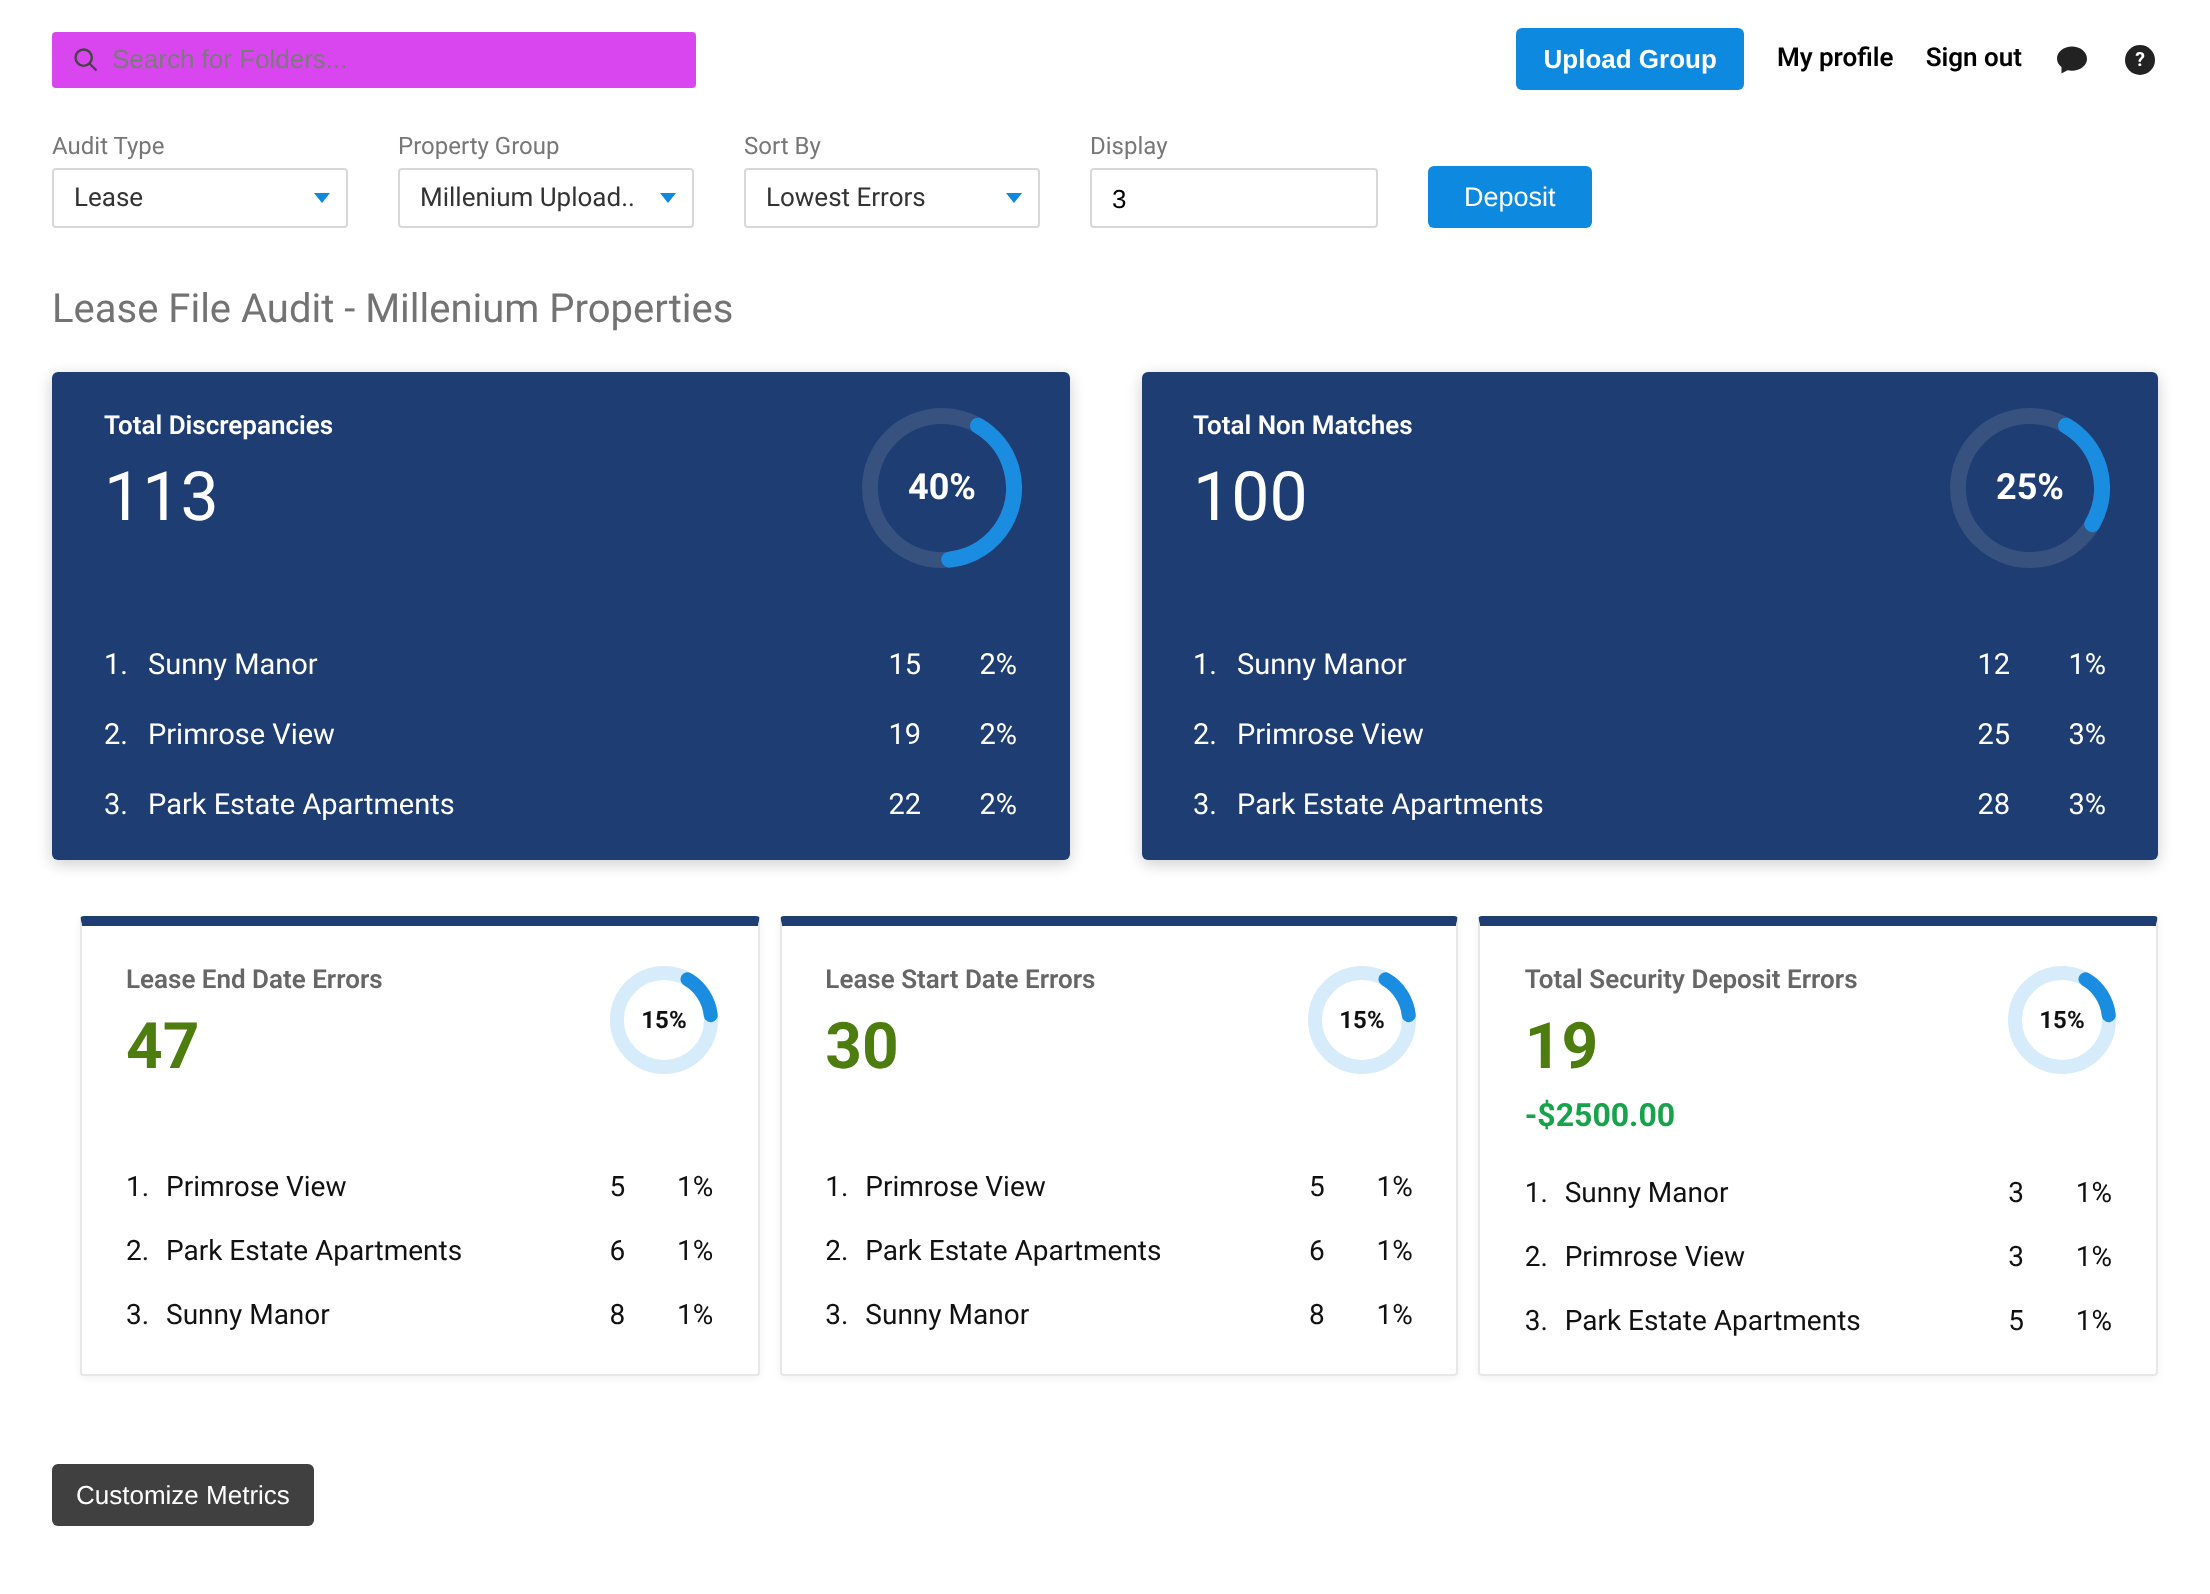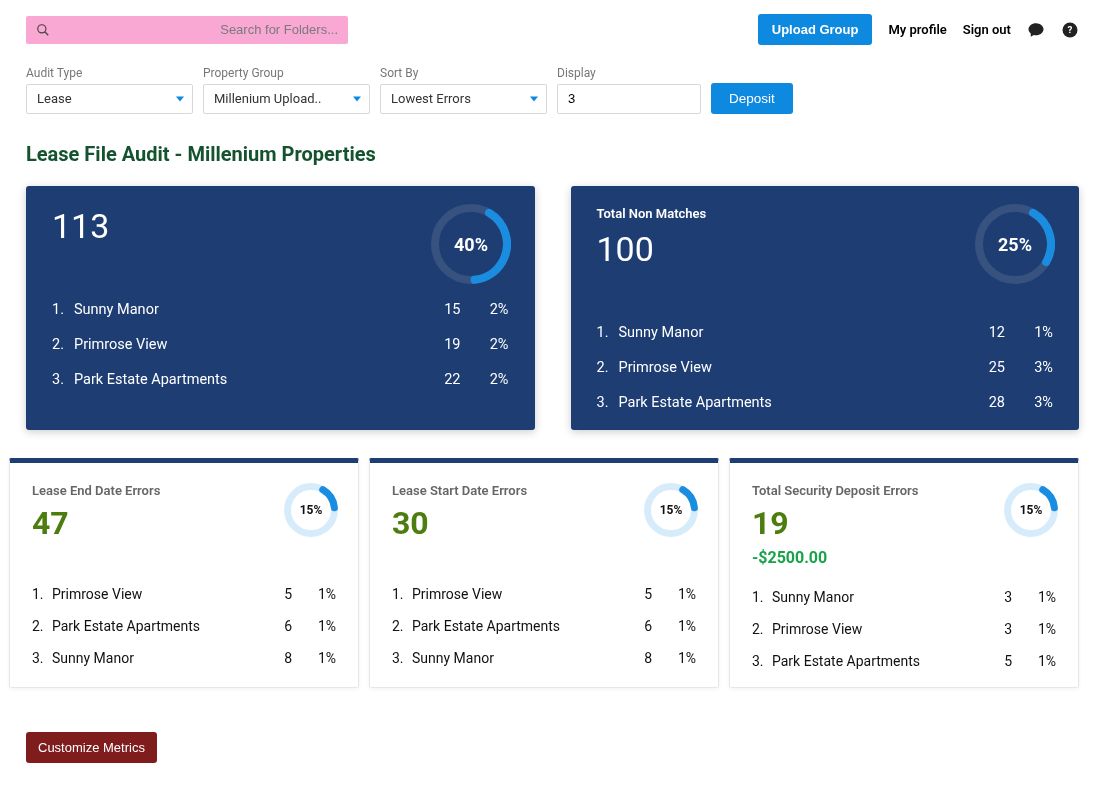--- a/index.html
+++ b/index.html
@@ -1,61 +1,61 @@
 <!DOCTYPE html>
 <html><head>
 <meta charset="utf-8">
 <style>
   * { box-sizing: border-box; margin: 0; padding: 0; }
   body { font-family: -apple-system, BlinkMacSystemFont, "Segoe UI", Roboto, Arial, sans-serif; background: #fff; color: #333; width: 1105px; }
   .topbar { display: flex; align-items: center; padding: 14px 26px 10px 26px; gap: 16px; }
   .search-wrap { position: relative; width: 322px; }
   .search-wrap svg { position: absolute; left: 10px; top: 50%; transform: translateY(-50%); }
-  .search-input { width: 100%; height: 28px; background: #f9a8d4; border: none; border-radius: 2px; padding: 0 10px 0 30px; font-size: 13px; color: #333; text-align: right; }
+  .search-input { width: 100%; height: 28px; background: #d946ef; border: none; border-radius: 2px; padding: 0 10px 0 30px; font-size: 13px; color: #333; }
   .search-input::placeholder { color: #7a7a7a; }
   .topbar-spacer { flex: 1; }
   .btn-primary { background: #0e89e0; color: #fff; border: none; border-radius: 3px; padding: 8px 14px; font-size: 13px; font-weight: 600; cursor: pointer; }
   .btn-update { background: #0e89e0; color: #fff; border: none; border-radius: 3px; padding: 8px 18px; font-size: 13.5px; font-weight: 500; cursor: pointer; }
   .top-link { font-size: 13px; font-weight: 600; color: #000000; cursor: pointer; }
   .top-icon { cursor: pointer; display: inline-flex; }
-  .filters { display: flex; gap: 10px; padding: 10px 26px 20px 26px; align-items: center; }
+  .filters { display: flex; gap: 25px; padding: 10px 26px 20px 26px; align-items: flex-end; }
   .filter { display: flex; flex-direction: column; gap: 4px; }
   .filter-label { font-size: 12px; color: #777; }
-  .select { position: relative; width: 167px; height: 30px; border: 1px solid #d8d8d8; border-radius: 2px; background: #fff; display: flex; align-items: center; padding: 0 26px 0 10px; font-size: 13px; cursor: pointer; }
+  .select { position: relative; width: 148px; height: 30px; border: 1px solid #d8d8d8; border-radius: 2px; background: #fff; display: flex; align-items: center; padding: 0 26px 0 10px; font-size: 13px; cursor: pointer; }
   .select-caret { position: absolute; right: 8px; top: 50%; transform: translateY(-50%); width: 0; height: 0; border-left: 4px solid transparent; border-right: 4px solid transparent; border-top: 5px solid #0e89e0; }
   .display-input { width: 144px; height: 30px; border: 1px solid #d8d8d8; border-radius: 2px; padding: 0 10px; font-size: 13px; }
-  .page-title { font-size: 20px; font-weight: 700; color: #14532d; padding: 8px 26px 20px 26px; }
+  .page-title { font-size: 20px; font-weight: 400; color: #737373; padding: 8px 26px 20px 26px; }
   .big-cards { display: flex; gap: 36px; padding: 0 26px; }
   .big-card { flex: 1; background: #1d3d73; color: #fff; border-radius: 3px; box-shadow: 0 2px 8px rgba(0,0,0,0.2); padding: 20px 26px 10px 26px; position: relative; min-height: 230px; }
   .big-card-title { font-size: 13px; font-weight: 600; margin-bottom: 8px; }
   .big-card-value { font-size: 34px; font-weight: 400; }
   .donut-large { position: absolute; right: 24px; top: 18px; }
   .donut-label-large { font-size: 18px; font-weight: 700; fill: #fff; text-anchor: middle; dominant-baseline: central; }
   .big-rows { margin-top: 46px; }
   .big-row { display: flex; font-size: 14.5px; padding: 9px 0; }
   .big-row .idx { width: 22px; }
   .big-row .name { flex: 1; }
   .big-row .count { width: 50px; text-align: right; }
   .big-row .pct { width: 48px; text-align: right; }
-  .small-cards { display: flex; gap: 10px; padding: 28px 26px 0 9px; }
+  .small-cards { display: flex; gap: 10px; padding: 28px 26px 0 40px; }
   .small-card { flex: 1; border: 1px solid #e7e7e7; border-top: 5px solid #1d3d73; border-radius: 2px; box-shadow: 0 1px 4px rgba(0,0,0,0.06); padding: 20px 22px 10px 22px; position: relative; min-height: 230px; }
   .small-card-title { font-size: 13px; font-weight: 600; color: #666; margin-bottom: 6px; }
   .small-card-value { font-size: 32px; font-weight: 700; color: #4d7c0f; }
   .small-card-sub { font-size: 16px; font-weight: 700; color: #16a34a; margin-top: 6px; }
   .donut-small { position: absolute; right: 20px; top: 20px; }
   .donut-label-small { font-size: 12px; font-weight: 700; fill: #111; text-anchor: middle; dominant-baseline: central; }
   .small-rows { margin-top: 36px; }
   .small-card.has-sub .small-rows { margin-top: 14px; }
   .small-row { display: flex; font-size: 14px; padding: 8px 0; color: #111; }
   .small-row .idx { width: 20px; }
   .small-row .name { flex: 1; }
   .small-row .count { width: 30px; text-align: right; }
   .small-row .pct { width: 44px; text-align: right; }
   .footer { padding: 44px 26px 26px 26px; }
-  .btn-customize { background: #7f1d1d; color: #fff; border: none; border-radius: 3px; padding: 8px 12px; font-size: 13px; font-weight: 500; cursor: pointer; }
+  .btn-customize { background: #404040; color: #fff; border: none; border-radius: 3px; padding: 8px 12px; font-size: 13px; font-weight: 500; cursor: pointer; }
 </style>
 </head>
 <body>
 
 <div class="topbar">
   <div class="search-wrap">
     <svg width="14" height="14" viewBox="0 0 24 24" fill="none" stroke="#444" stroke-width="2">
       <circle cx="10" cy="10" r="7"></circle>
         <line x1="21" y1="21" x2="15" y2="15"></line>
     </svg>
@@ -107,20 +107,21 @@
   <div class="filter">
     <span class="filter-label">&nbsp;</span>
     <button class="btn-update">Deposit</button>
   </div>
 </div>
 
 <div class="page-title">Lease File Audit - Millenium Properties</div>
 
 <div class="big-cards" id="big-cards">
     <div class="big-card">
+       <div class="big-card-title">Total Discrepancies</div>
        <div class="big-card-value">113</div>
        <div class="donut-large">
          <svg width="80" height="80" viewBox="0 0 80 80">
     <circle cx="40" cy="40" r="36" fill="none" stroke="#37527f" stroke-width="8"></circle>
     <circle cx="40" cy="40" r="36" fill="none" stroke="#1b8de0" stroke-width="8" stroke-dasharray="90.47786842338604 226.1946710584651" stroke-linecap="round" transform="rotate(-60 40 40)"></circle>
     <text x="40" y="40" class="donut-label-large">40%</text>
   </svg>
        </div>
        <div class="big-rows">
         <div class="big-row">

